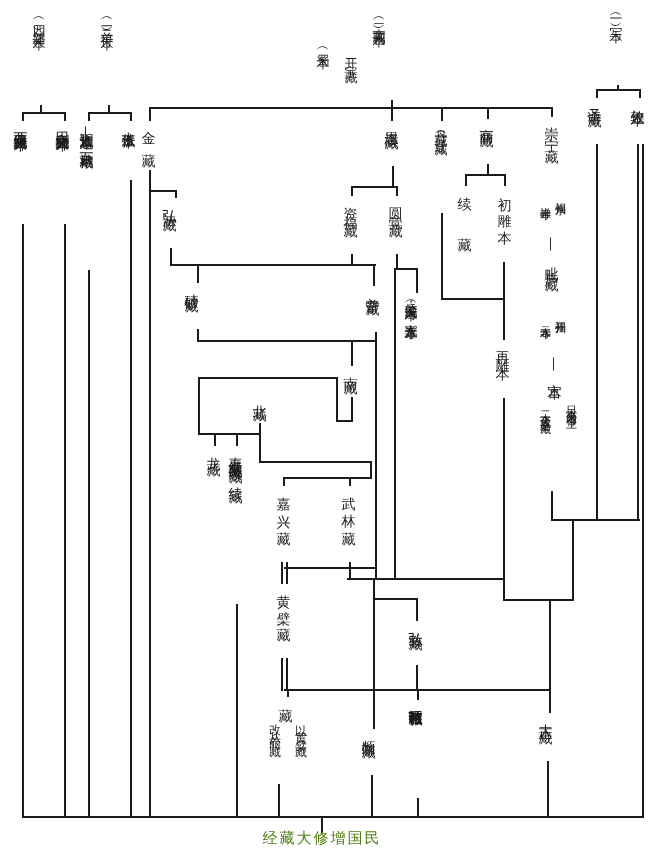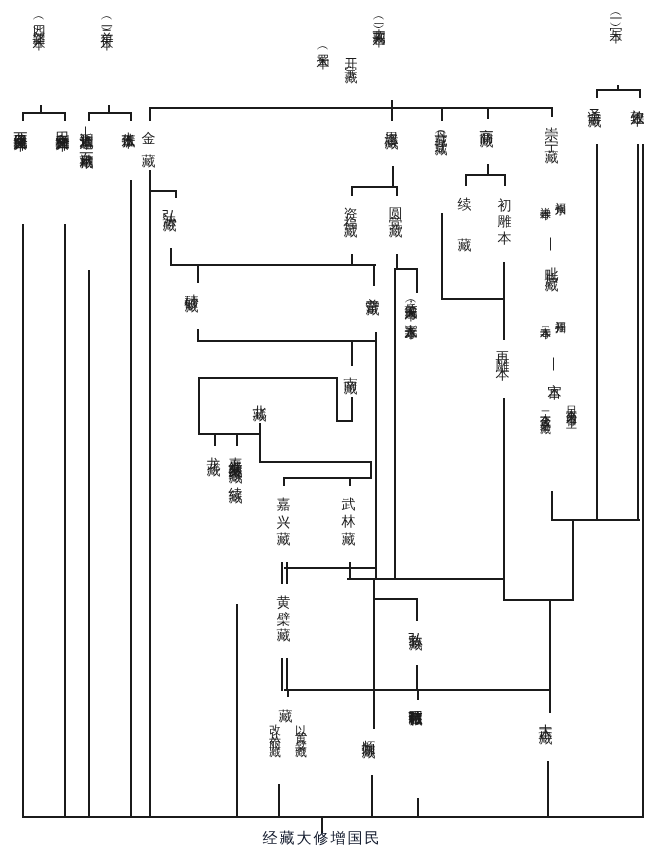--- a/index.html
+++ b/index.html
@@ -170,14 +170,14 @@
     <div class="node" style="top: 186px; font-size: 14px; letter-spacing: 40px; left: 458px; color: rgb(27, 27, 27);">续藏</div>
     <div class="node" style="top: 186px; font-size: 14px; letter-spacing: 17px; left: 498px; color: rgb(27, 27, 27);">初雕本</div>
     <div class="node" style="top: 340px; font-size: 14px; letter-spacing: 8px; left: 496px; color: rgb(27, 27, 27);">再雕本</div>
     <div class="node" style="top: 621px; font-size: 14px; letter-spacing: 2px; left: 409px; color: rgb(27, 27, 27);">弘教藏</div>
     <div class="node" style="top: 700px; font-size: 14px; letter-spacing: 0px; left: 409px; color: rgb(27, 27, 27);">昭和再订弘教藏</div>
     <div class="node" style="top: 729px; font-size: 14px; letter-spacing: 2px; left: 362px; color: rgb(27, 27, 27);">频伽藏</div>
     <div class="node" style="top: 713px; font-size: 14px; letter-spacing: 3px; left: 539px; color: rgb(27, 27, 27);">大正藏</div>
     <div class="node" style="top: 697px; font-size: 14px; letter-spacing: 0px; left: 279px; color: rgb(27, 27, 27);">藏</div>
     <div class="node" style="top: 715px; font-size: 12px; letter-spacing: 7px; left: 295px; color: rgb(27, 27, 27);">以黄檗藏</div>
     <div class="node" style="top: 715px; font-size: 12px; letter-spacing: 7px; left: 269px; color: rgb(27, 27, 27);">改从丽藏</div>
-    <div class="node h" style="top: 831px; font-size: 15px; letter-spacing: 2px; left: 322px; color: #0f172a;">经藏大修增国民</div>
+    <div class="node h" style="top: 831px; font-size: 15px; letter-spacing: 2px; left: 322px; color: #4d7c0f;">经藏大修增国民</div>
   </div>
 
 </body></html>

